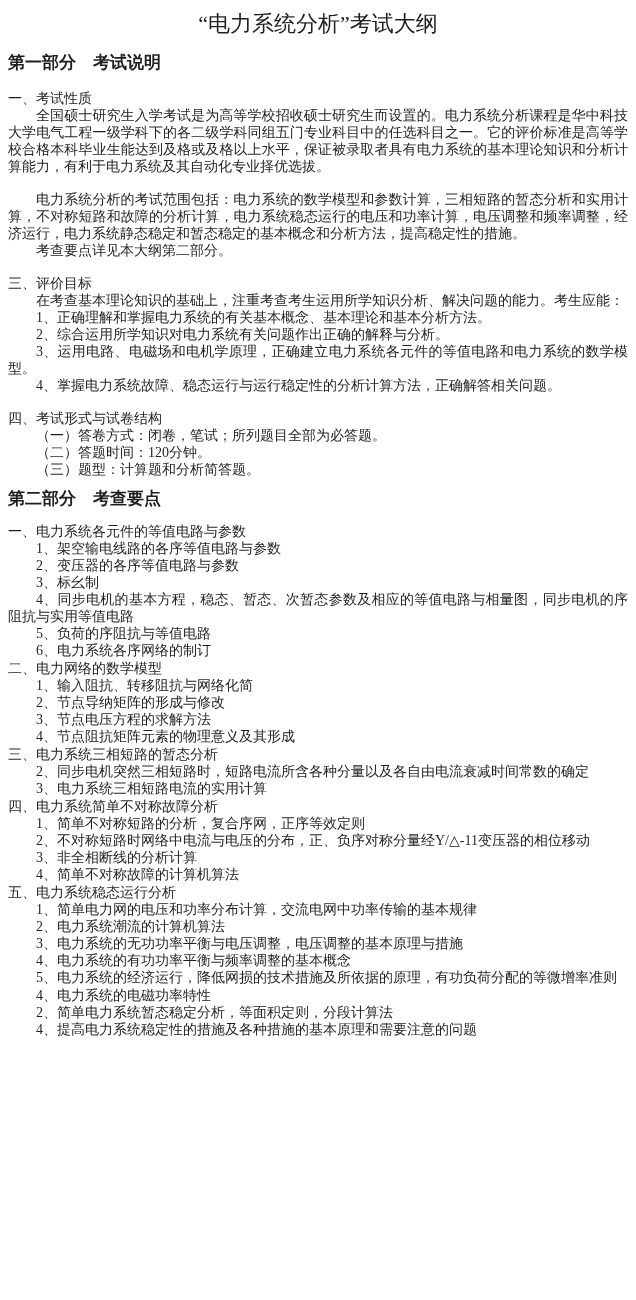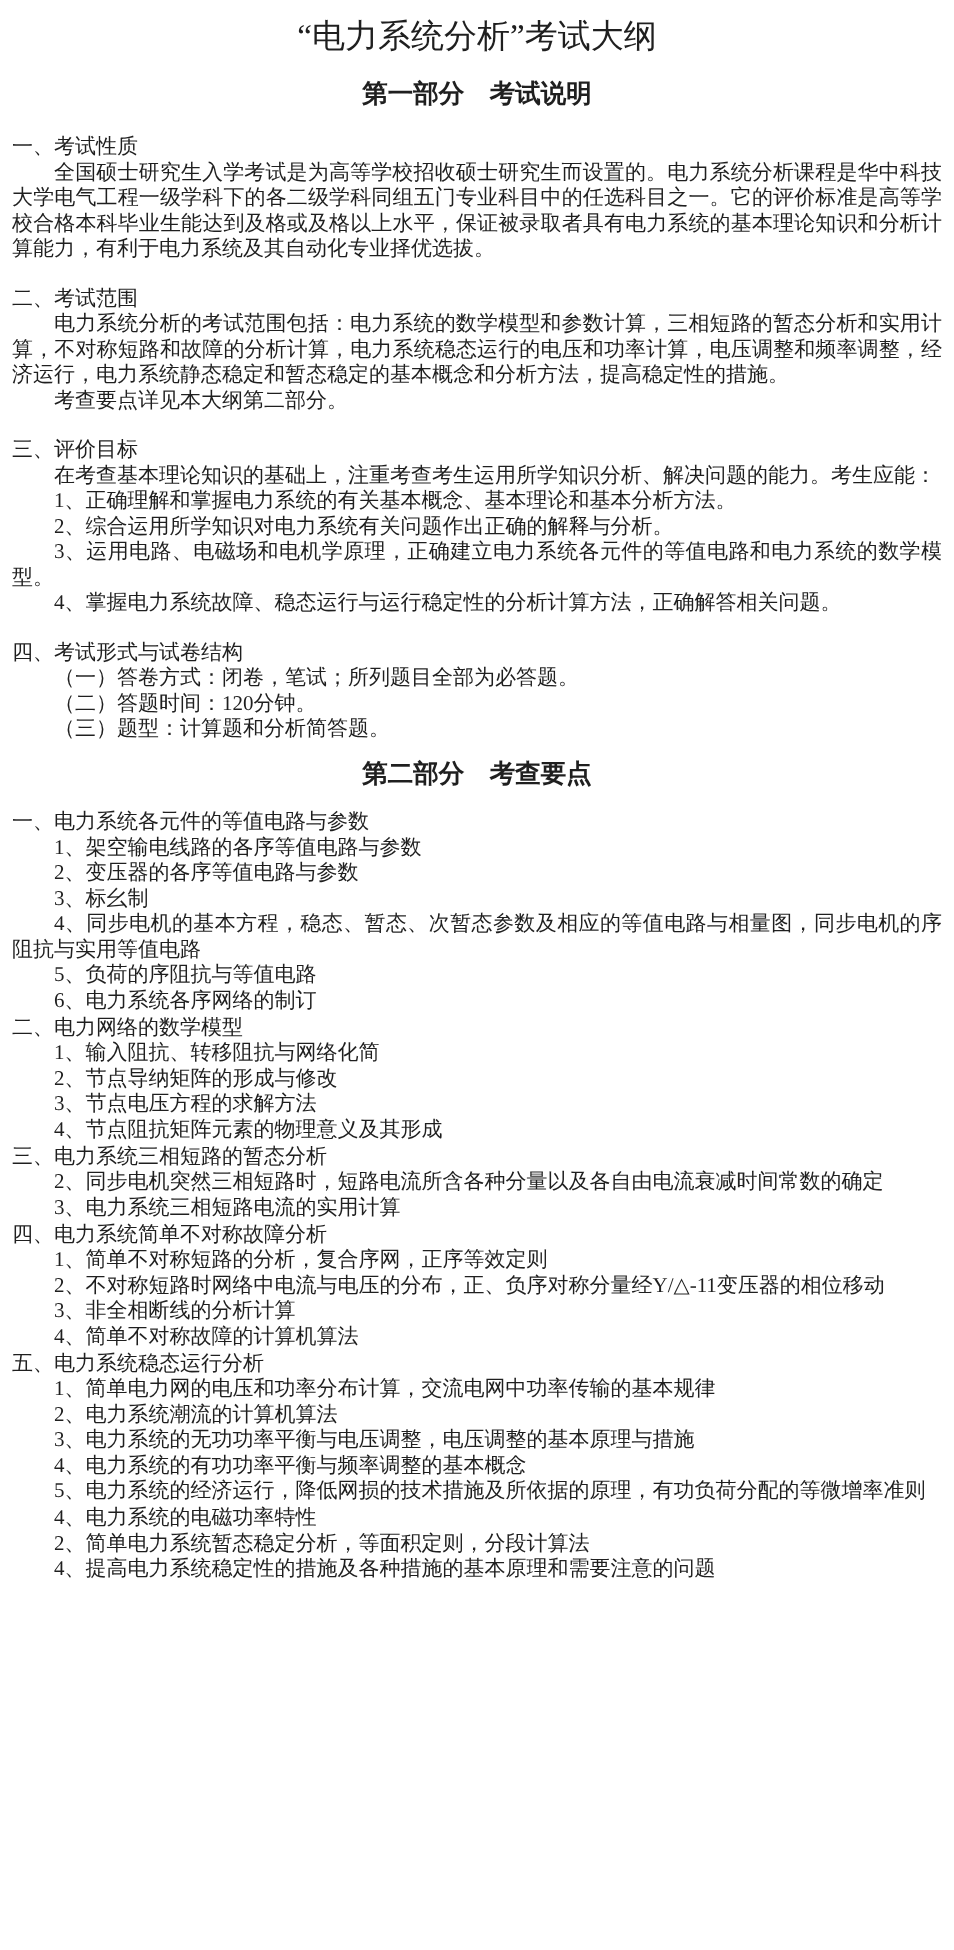--- a/index.html
+++ b/index.html
@@ -21,21 +21,20 @@
     font-size: 22px;
     line-height: 27px;
     font-weight: normal;
     text-align: center;
     margin: 2px 0 15px 0;
   }
   .part-heading {
     font-size: 17px;
     line-height: 22px;
     font-weight: bold;
-    text-align: center;
     margin: 10px 0 13px 0;
   }
   .section {
     margin-top: 16px;
   }
   .section.p2 {
     margin-top: 1px;
   }
   .sec-head {
     margin: 0;
@@ -56,21 +55,20 @@
 <div class="doc-title">“电力系统分析”考试大纲</div>
 
 <div class="part-heading">第一部分　考试说明</div>
 
 <div class="section">
   <p class="sec-head">一、考试性质</p>
   <p class="para">全国硕士研究生入学考试是为高等学校招收硕士研究生而设置的。电力系统分析课程是华中科技大学电气工程一级学科下的各二级学科同组五门专业科目中的任选科目之一。它的评价标准是高等学校合格本科毕业生能达到及格或及格以上水平，保证被录取者具有电力系统的基本理论知识和分析计算能力，有利于电力系统及其自动化专业择优选拔。</p>
 </div>
 
 <div class="section">
-  <p class="sec-head">二、考试范围</p>
   <p class="para">电力系统分析的考试范围包括：电力系统的数学模型和参数计算，三相短路的暂态分析和实用计算，不对称短路和故障的分析计算，电力系统稳态运行的电压和功率计算，电压调整和频率调整，经济运行，电力系统静态稳定和暂态稳定的基本概念和分析方法，提高稳定性的措施。</p>
   <p class="para">考查要点详见本大纲第二部分。</p>
 </div>
 
 <div class="section">
   <p class="sec-head">三、评价目标</p>
   <p class="para">在考查基本理论知识的基础上，注重考查考生运用所学知识分析、解决问题的能力。考生应能：</p>
   <p class="para">1、正确理解和掌握电力系统的有关基本概念、基本理论和基本分析方法。</p>
   <p class="para">2、综合运用所学知识对电力系统有关问题作出正确的解释与分析。</p>
   <p class="para">3、运用电路、电磁场和电机学原理，正确建立电力系统各元件的等值电路和电力系统的数学模型。</p>

